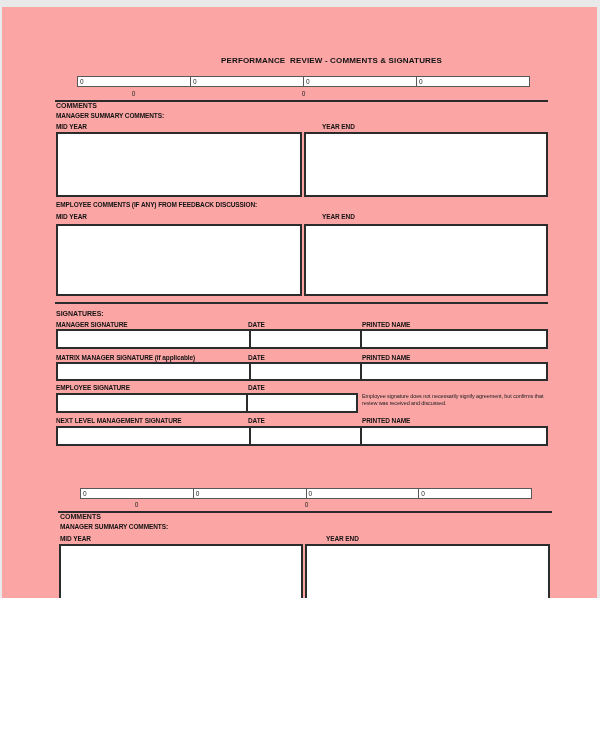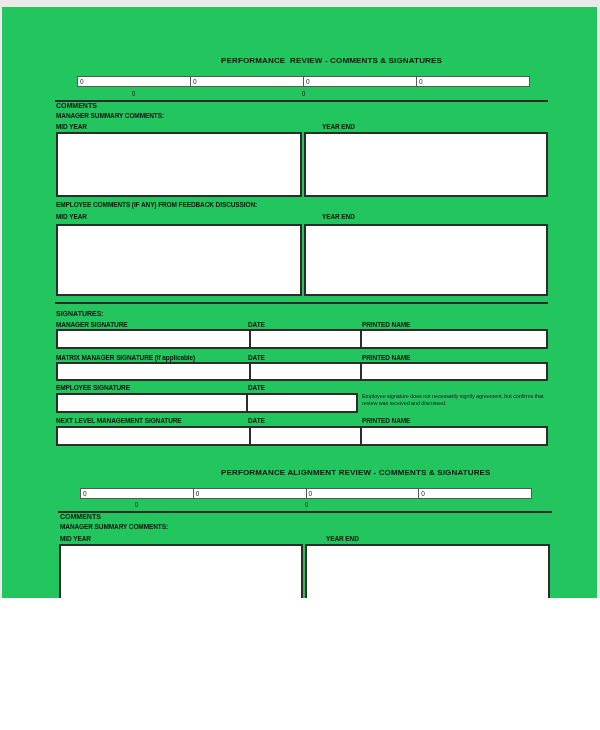--- a/index.html
+++ b/index.html
@@ -1,17 +1,17 @@
 <!DOCTYPE html>
 <html><head>
 <meta charset="utf-8">
 <style>
   html,body{margin:0;padding:0;background:#fff;}
   .stage{
-    position:relative;width:600px;height:598px;overflow:hidden;background:#22c55e;
+    position:relative;width:600px;height:598px;overflow:hidden;background:#fca5a5;
     font-family:"Liberation Sans","DejaVu Sans",sans-serif;color:#151515;
   }
   .frame{position:absolute;background:#e9e9e9;}
   .title{position:absolute;font-weight:bold;font-size:8px;letter-spacing:.15px;white-space:pre;color:#131313;}
   .lbl{position:absolute;font-weight:bold;font-size:6.5px;letter-spacing:-.1px;white-space:nowrap;color:#131313;line-height:8px;}
   .hdr{font-size:7px;letter-spacing:0;}
   .rule{position:absolute;height:2px;background:#2b2b2b;}
   .zrow{position:absolute;display:flex;border:1px solid #585858;box-sizing:border-box;background:#fff;}
   .zcell{flex:1;border-left:1px solid #585858;font-size:6.5px;line-height:9px;padding-left:2px;color:#222;}
   .zcell:first-child{border-left:none;}
@@ -87,21 +87,20 @@
 
   <div class="lbl" style="left:56px;top:417px;">NEXT LEVEL MANAGEMENT SIGNATURE</div>
   <div class="lbl" style="left:248px;top:417px;">DATE</div>
   <div class="lbl" style="left:362px;top:417px;">PRINTED NAME</div>
   <div class="sigbox" style="left:56px;top:426px;width:492px;height:20px;">
     <div class="sigcell sw1"></div>
     <div class="sigcell sw2"></div>
     <div class="sigcell sw3"></div>
   </div>
 
-  <div class="title" style="left:221px;top:468px;">PERFORMANCE ALIGNMENT REVIEW - COMMENTS &amp; SIGNATURES</div>
 
   <div class="zrow" style="left:80px;top:488px;width:452px;height:11px;">
     <div class="zcell">0</div>
     <div class="zcell">0</div>
     <div class="zcell">0</div>
     <div class="zcell">0</div>
   </div>
   <div class="sub0" style="left:80px;top:500px;width:113px;">0</div>
   <div class="sub0" style="left:193px;top:500px;width:227px;">0</div>
 

